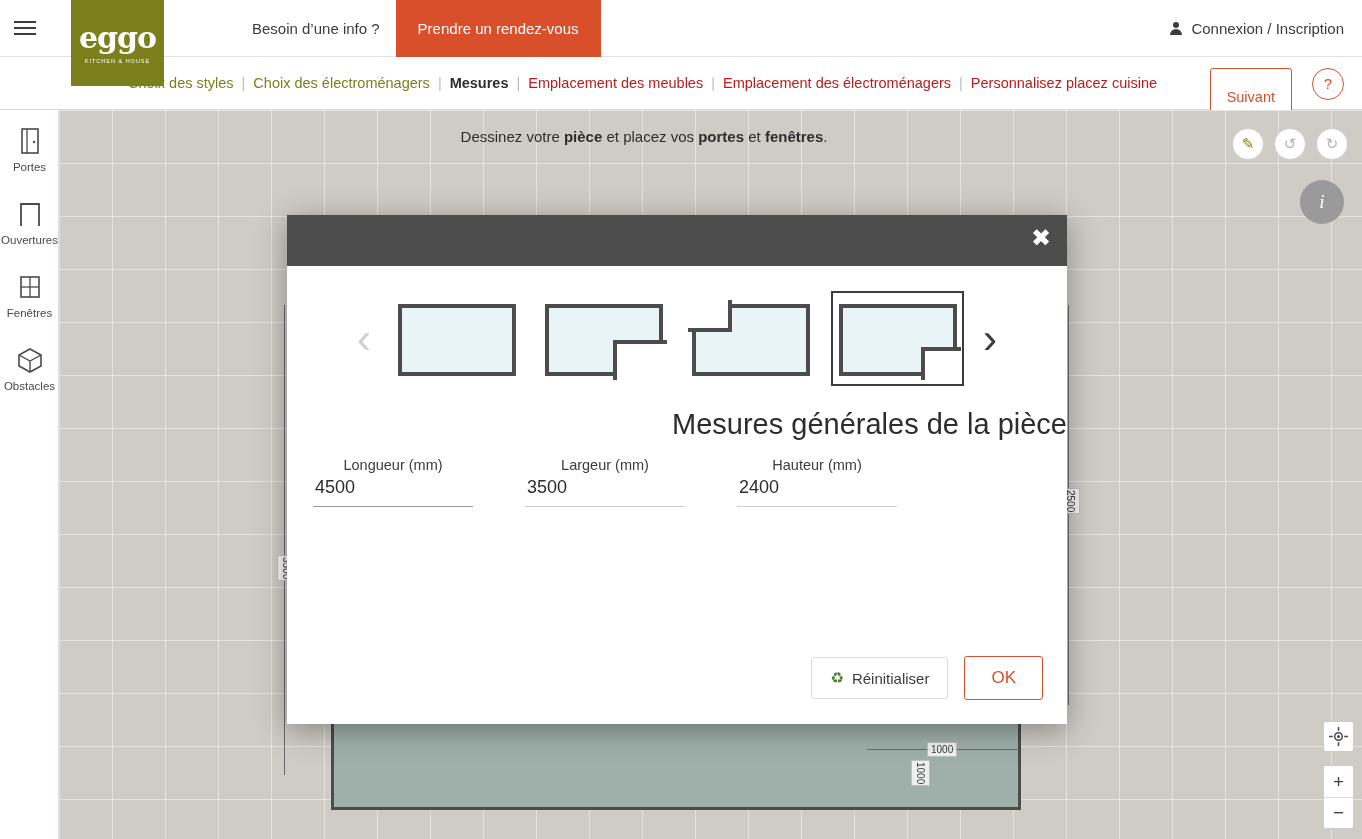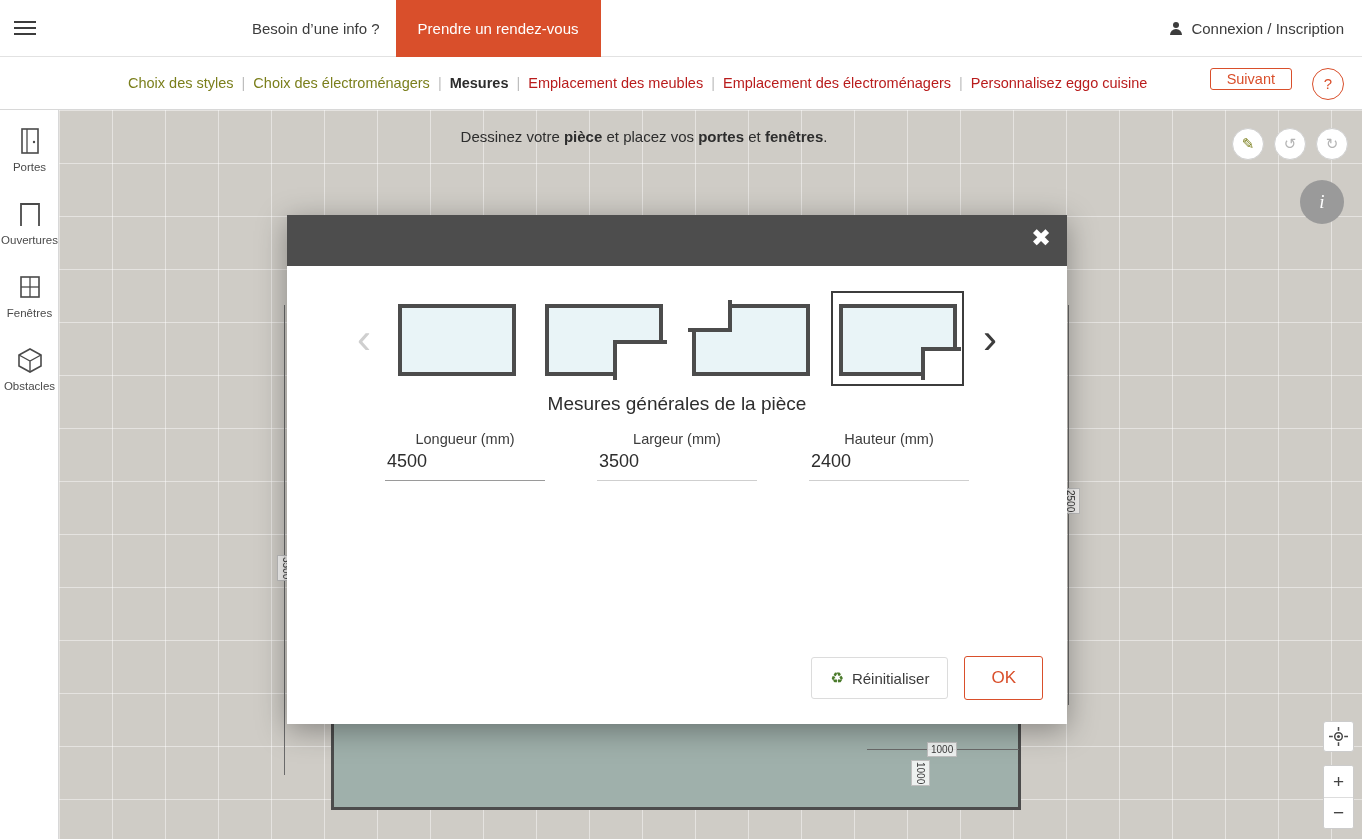--- a/index.html
+++ b/index.html
@@ -66,21 +66,21 @@
   }
   .crumbs { margin-left: 128px; display: flex; align-items: center; font-size: 14.5px; }
   .crumb { color: #7b7f1c; cursor: pointer; white-space: nowrap; }
   .crumb.done { color: #7b7f1c; }
   .crumb.active { color: #2d2d2d; font-weight: bold; cursor: default; }
   .crumb.future { color: #b91c1c; cursor: pointer; }
   .crumb-sep { color: #bdbdbd; margin: 0 8px; }
   .btn-next {
     position: absolute; right: 70px; top: 11px;
     border: 1px solid #d94f2b; color: #d94f2b; background: #ffffff;
-    font-size: 14.5px; padding: 2px 16px; border-radius: 3px; cursor: pointer;
+    font-size: 14.5px; padding: 20px 16px; border-radius: 3px; cursor: pointer;
   }
   .btn-help {
     position: absolute; right: 18px; top: 11px;
     width: 32px; height: 32px; border-radius: 50%;
     border: 1px solid #d94f2b; color: #d94f2b; background: #ffffff;
     font-size: 15px; line-height: 30px; text-align: center; cursor: pointer;
   }
 
   
   .rail {
@@ -188,24 +188,24 @@
     display: flex; align-items: center; justify-content: center; cursor: pointer;
     padding: 5px;
   }
   .shape-card.selected { border: 2px solid #3c3c3c; }
   .shape-art { width: 118px; height: 80px; position: relative; }
   .sh-rect {
     position: absolute; border: 4px solid #4c4c4c; background: #e9f4f7;
   }
   .sh-cut { position: absolute; background: #ffffff; }
   .modal-sub {
-    margin-top: 7px; text-align: center; font-size: 19px; color: #2d2d2d;
+    margin-top: 22px; text-align: right; font-size: 29px; color: #2d2d2d;
   }
   .fields {
-    margin-top: 16px; display: flex; justify-content: center; gap: 0;
+    margin-top: 16px; display: flex; gap: 0;
   }
   .field { width: 160px; margin: 0 26px; }
   .field-label { font-size: 14.5px; color: #3c3c3c; text-align: center; }
   .field-input {
     width: 100%; border: none; border-bottom: 1px solid #cfcfcf;
     font-size: 18px; color: #2d2d2d; padding: 4px 2px 8px 2px; outline: none;
     font-family: "Liberation Sans", sans-serif; background: transparent;
   }
   .field-input.focused { border-bottom: 1px solid #9a9a9a; }
   .modal-actions {
@@ -232,34 +232,38 @@
         <span></span>
     </div>
     <a class="nav-link first">Besoin d’une info ?</a>
     <div class="nav-cta">Prendre un rendez-vous</div>
     <div class="account">
       <span class="person-icon"></span>
       <span>Connexion / Inscription</span>
     </div>
   </div>
 
+  <div class="logo">
+    <div class="logo-main">eggo</div>
+    <div class="logo-sub">KITCHEN &amp; HOUSE</div>
+  </div>
 
   <div class="crumbbar">
     <div class="crumbs">
       <span class="crumb done">Choix des styles</span>
       <span class="crumb-sep">|</span>
       <span class="crumb done">Choix des électroménagers</span>
       <span class="crumb-sep">|</span>
       <span class="crumb active">Mesures</span>
       <span class="crumb-sep">|</span>
       <span class="crumb future">Emplacement des meubles</span>
       <span class="crumb-sep">|</span>
       <span class="crumb future">Emplacement des électroménagers</span>
       <span class="crumb-sep">|</span>
-      <span class="crumb future">Personnalisez eggo cuisine</span>
+      <span class="crumb future">Personnalisez placez cuisine</span>
     </div>
     <div class="btn-next">Suivant</div>
     <div class="btn-help">?</div>
   </div>
 
   <div class="rail">
     <div class="tool">
       <svg class="glyph" viewBox="0 0 30 30">
         <rect x="7" y="3" width="16" height="24" fill="none" stroke="#4a4a4a" stroke-width="1.6"></rect>
         <line x1="12" y1="3" x2="12" y2="27" stroke="#4a4a4a" stroke-width="1.3"></line>

